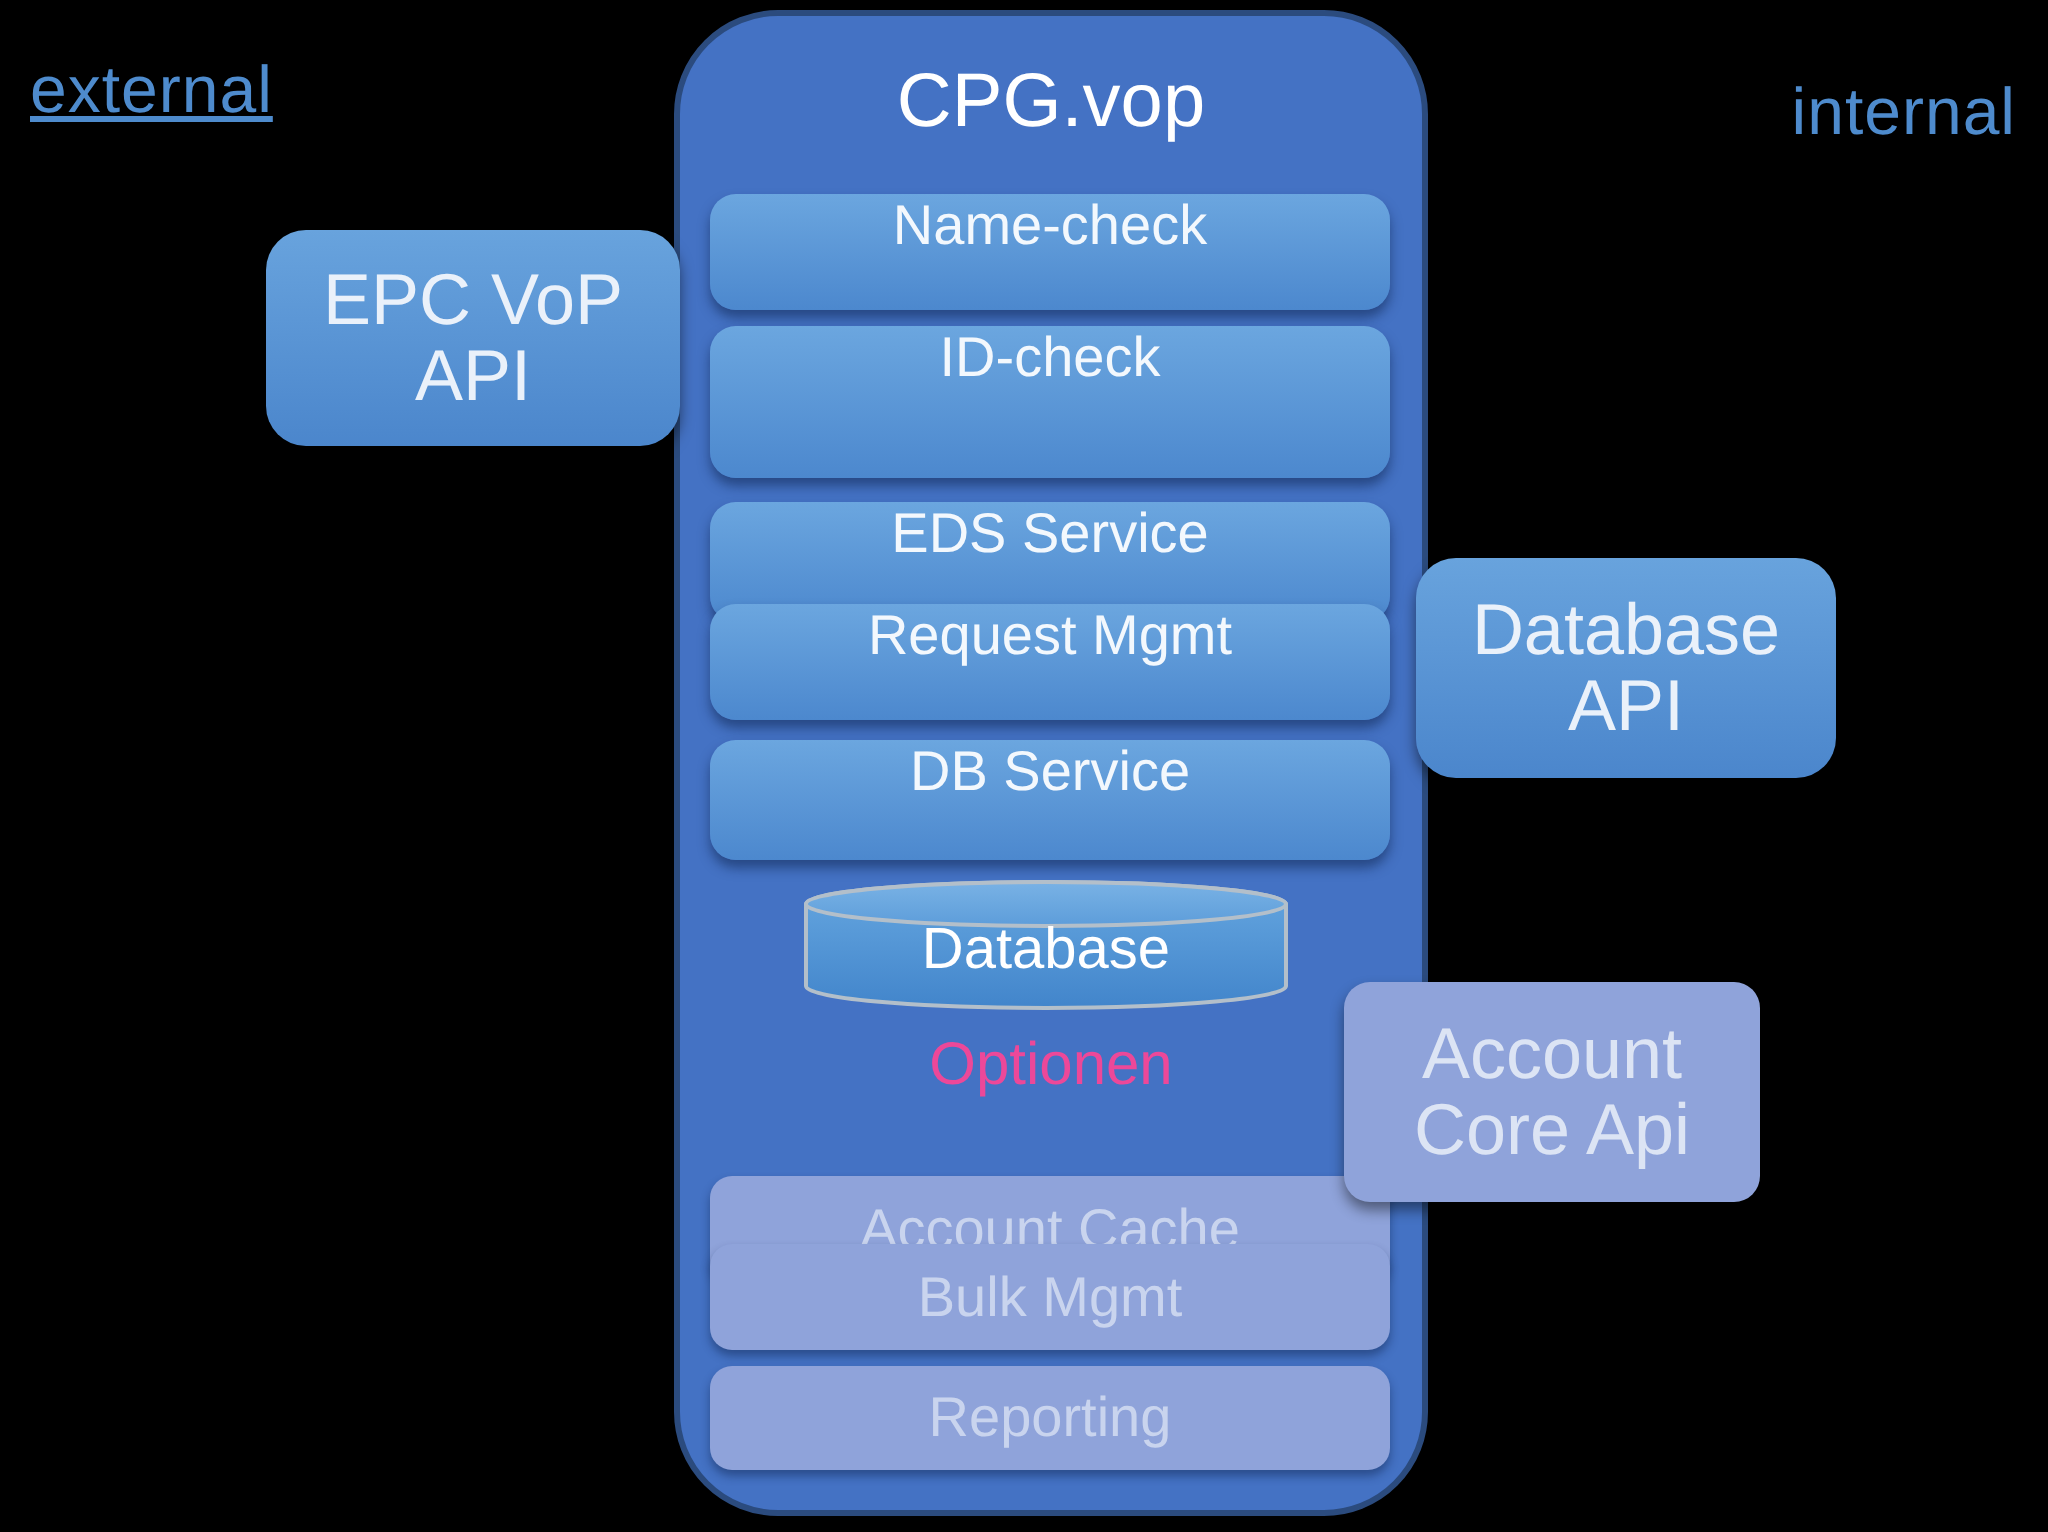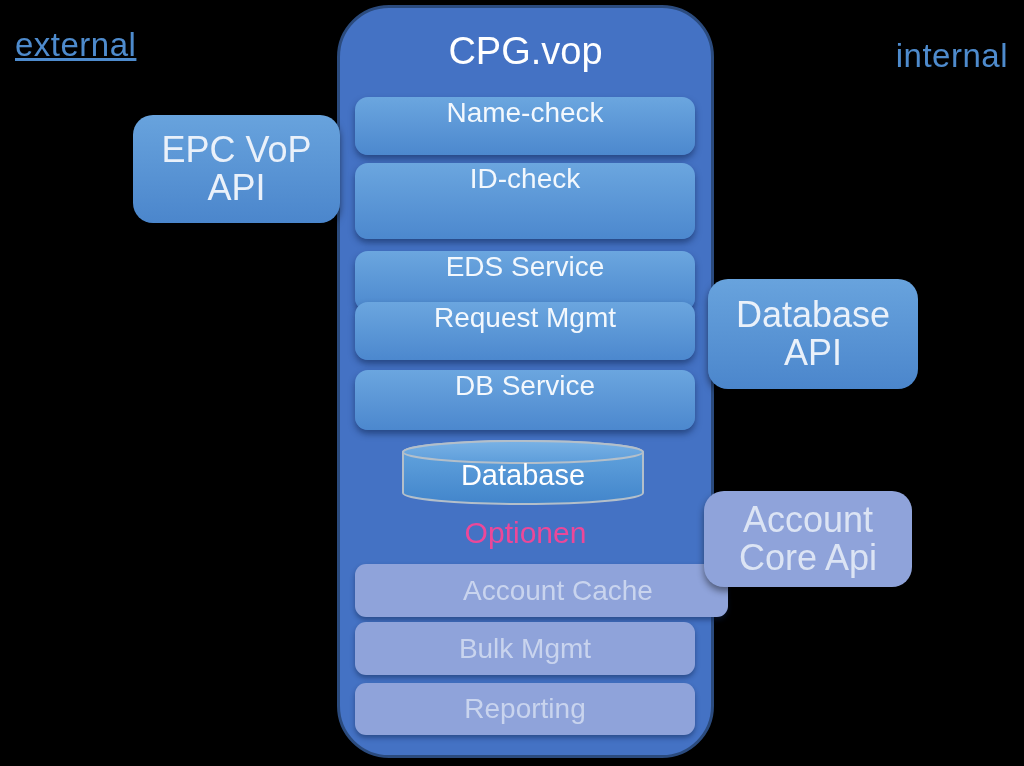--- a/index.html
+++ b/index.html
@@ -54,29 +54,29 @@
   .api.blue {
     background:linear-gradient(180deg,#68A3DD 0%,#4B86CC 100%);
     color:#EAF1FA; box-shadow:0 4px 7px rgba(0,0,0,0.50);
   }
   .api.light {
     background:#8FA3DA; color:#DCE4F4; box-shadow:0 4px 7px rgba(0,0,0,0.45);
   }
   .api.epc { left:133px; top:115px; }
   .api.edsapi { left:133px; top:230px; }
   .api.request { left:708px; top:279px; width:210px; height:110px; }
-  .api.accountcore { left:704px; top:491px; width:208px; height:96px; }
+  .api.accountcore { left:672px; top:491px; width:208px; height:110px;border-radius:13px; }
   .api.dataapi { left:702px; top:607px; width:208px; height:110px; }
 
   .svc.s0 { top:97px;  height:58px; }
   .svc.s1 { top:163px; height:76px; }
   .svc.s2 { top:230px; height:60px;margin-top:21px; }
   .svc.s3 { top:302px; height:58px; }
   .svc.s4 { top:370px; height:60px; }
-  .opt.o0 { top:564px; height:53px;padding-left:33px; }
+  .opt.o0 { top:588px; height:53px; }
   .opt.o1 { top:622px; height:53px; }
   .opt.o2 { top:683px; height:52px; }
 </style>
 </head>
 <body>
 
 <div class="stage">
 
   <div class="zone-label external">external</div>
   <div class="zone-label internal">internal</div>

